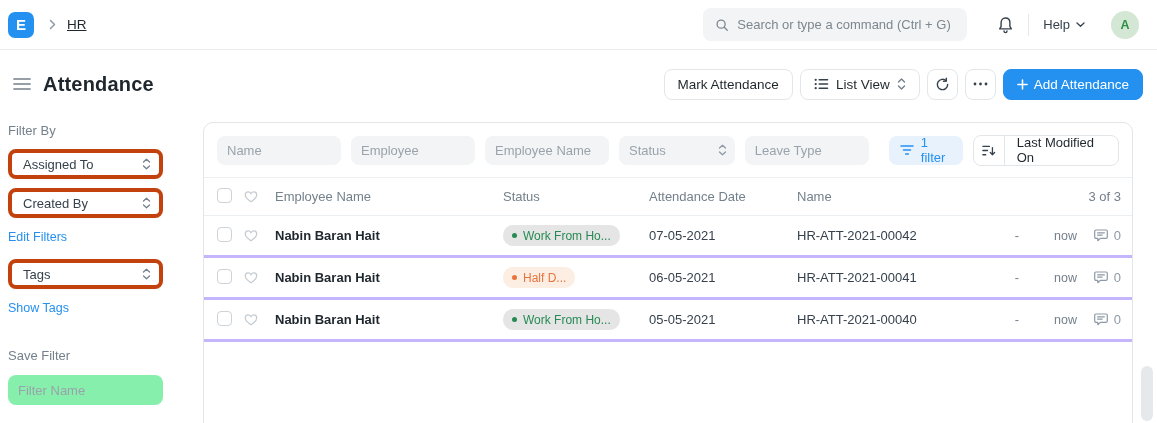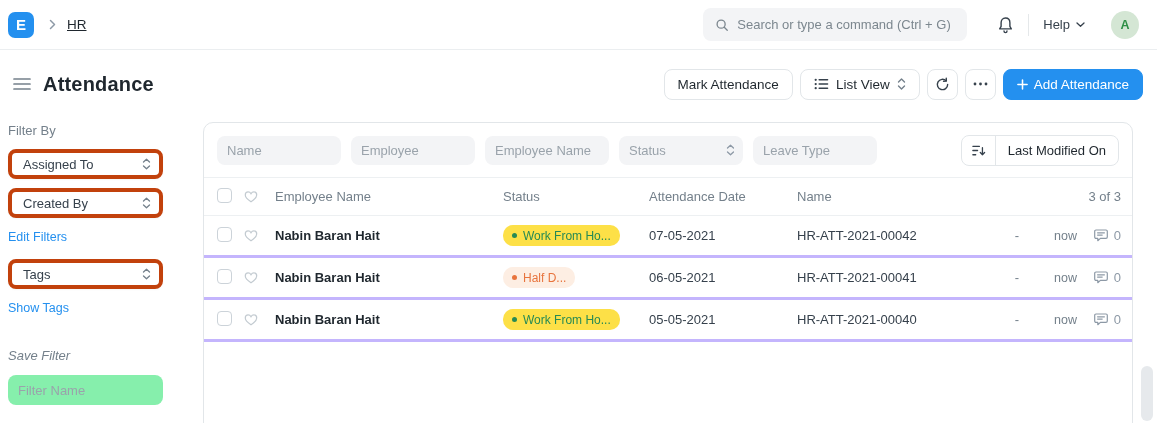--- a/index.html
+++ b/index.html
@@ -39,21 +39,21 @@
   .btn.primary { background:#2490ef; border-color:#2490ef; color:#fff; gap:6px; }
 
   
   .sidebar { position:absolute; left:8px; top:123px; width:155px; }
   .side-label { font-size:13px; color:#74808b; font-weight:500; margin-bottom:11px; }
   .side-select { height:30px; border:4px solid #c2410c; border-radius:8px; background:#fff;
     display:flex; align-items:center; justify-content:space-between; padding:0 8px 0 11px;
     font-size:13px; color:#36414c; margin-bottom:9px; cursor:pointer;
     box-shadow:0 1px 2px rgba(25,39,52,.04); }
   .side-link { display:inline-block; color:#2490ef; font-size:12.5px; margin:1px 0 15px; cursor:pointer; }
-  .mt18 { margin-top:18px;font-style:italic; }
+  .mt18 { margin-top:18px; }
   .side-input { width:100%; height:30px; background:#86efac; border:none; border-radius:8px;
     padding:0 10px; font-size:13px; color:#36414c; outline:none; font-family:inherit; margin:1px 0 13px; }
   .side-input::placeholder { color:#9aa3ab; }
 
   
   .list-card { position:absolute; left:203px; top:122px; width:930px; height:311px;
     background:#fff; border:1px solid #e2e6e9; border-radius:10px; overflow:hidden; }
   .filter-row { height:55px; display:flex; align-items:center; gap:10px; padding:0 13px;
     border-bottom:1px solid #edf0f2; }
   .f-input { width:124px; height:29px; background:#f3f4f6; border:none; border-radius:8px;
@@ -81,21 +81,21 @@
   .c-like { display:flex; cursor:pointer; }
   .c-name { font-weight:700; color:#1f272e; white-space:nowrap; overflow:hidden; cursor:pointer; }
   .head .c-name { font-weight:400; color:#74808b; cursor:default; }
   .c-right { text-align:right; white-space:nowrap; }
   .c-dash { color:#74808b; text-align:center; }
   .c-now { color:#74808b; font-size:12.5px; text-align:right; }
   .c-comments { display:flex; align-items:center; justify-content:flex-end; gap:5px; color:#8d99a6; font-size:13px; }
   .badge { display:inline-flex; align-items:center; gap:6px; height:21px; padding:0 9px;
     border-radius:10px; font-size:12px; white-space:nowrap; }
   .badge .dot { width:5px; height:5px; border-radius:50%; background:currentColor; flex:none; }
-  .badge.green { background:#fde047; color:#278a54;justify-content:space-between; }
+  .badge.green { background:#e5e5e5; color:#278a54;justify-content:space-between; }
   .badge.orange { background:#fdeee3; color:#e8743d;justify-content:flex-end; }
 
   .scroll-thumb { position:absolute; left:1141px; top:366px; width:12px; height:55px;
     background:#e6e9ec; border-radius:6px; cursor:pointer; }
 </style>
 </head>
 <body>
 
 <div class="navbar">
   <div class="logo">E</div>
@@ -254,20 +254,32 @@
         <svg width="9" height="14" viewBox="0 0 9 14">
             <g stroke="#8d99a6" stroke-width="1.3" fill="none" stroke-linecap="round" stroke-linejoin="round">
               <path d="M1.5 5 L4.5 2.2 L7.5 5"></path>
               <path d="M1.5 9 L4.5 11.8 L7.5 9"></path>
             </g>
           </svg>
       </span>
     </div>
     <input class="f-input" placeholder="Leave Type" style="">
     <div class="f-spacer"></div>
+    <div class="filter-count-btn">
+      <span style="display:flex;">
+        <svg width="14" height="12" viewBox="0 0 14 12">
+            <g stroke="#2490ef" stroke-width="1.5" stroke-linecap="round">
+              <line x1="1" y1="2" x2="13" y2="2"></line>
+              <line x1="3.5" y1="6" x2="10.5" y2="6"></line>
+              <line x1="5.6" y1="10" x2="8.4" y2="10"></line>
+            </g>
+          </svg>
+      </span>
+      <span>1 filter</span>
+    </div>
     <div class="sort-group">
       <div class="sort-icon-seg">
         <svg width="15" height="15" viewBox="0 0 16 15">
             <g stroke="#36414c" stroke-width="1.4" stroke-linecap="round" fill="none">
               <line x1="2" y1="3" x2="9" y2="3"></line>
               <line x1="2" y1="7.5" x2="7" y2="7.5"></line>
               <line x1="2" y1="12" x2="5" y2="12"></line>
               <path d="M12.2 4.5 V12 M12.2 12 L9.9 9.7 M12.2 12 L14.5 9.7"></path>
             </g>
           </svg>

